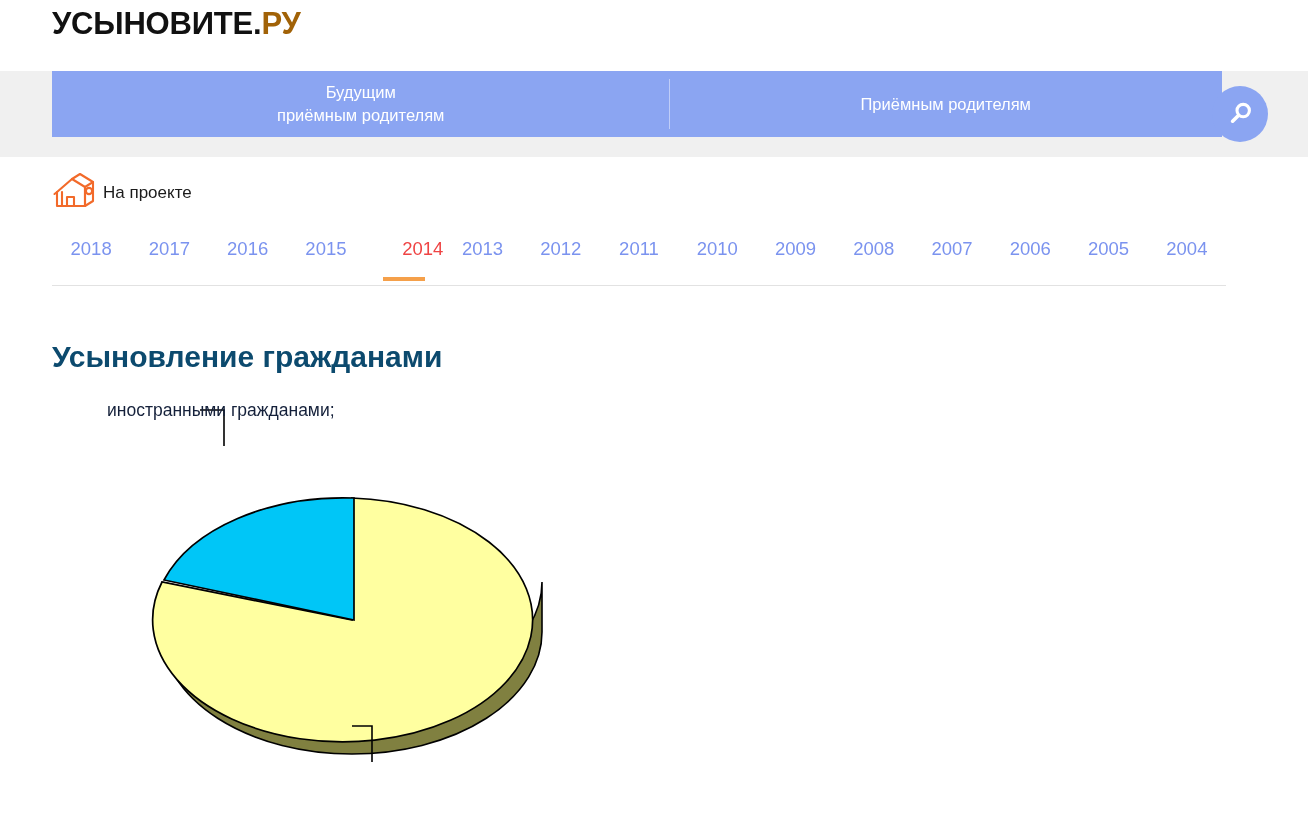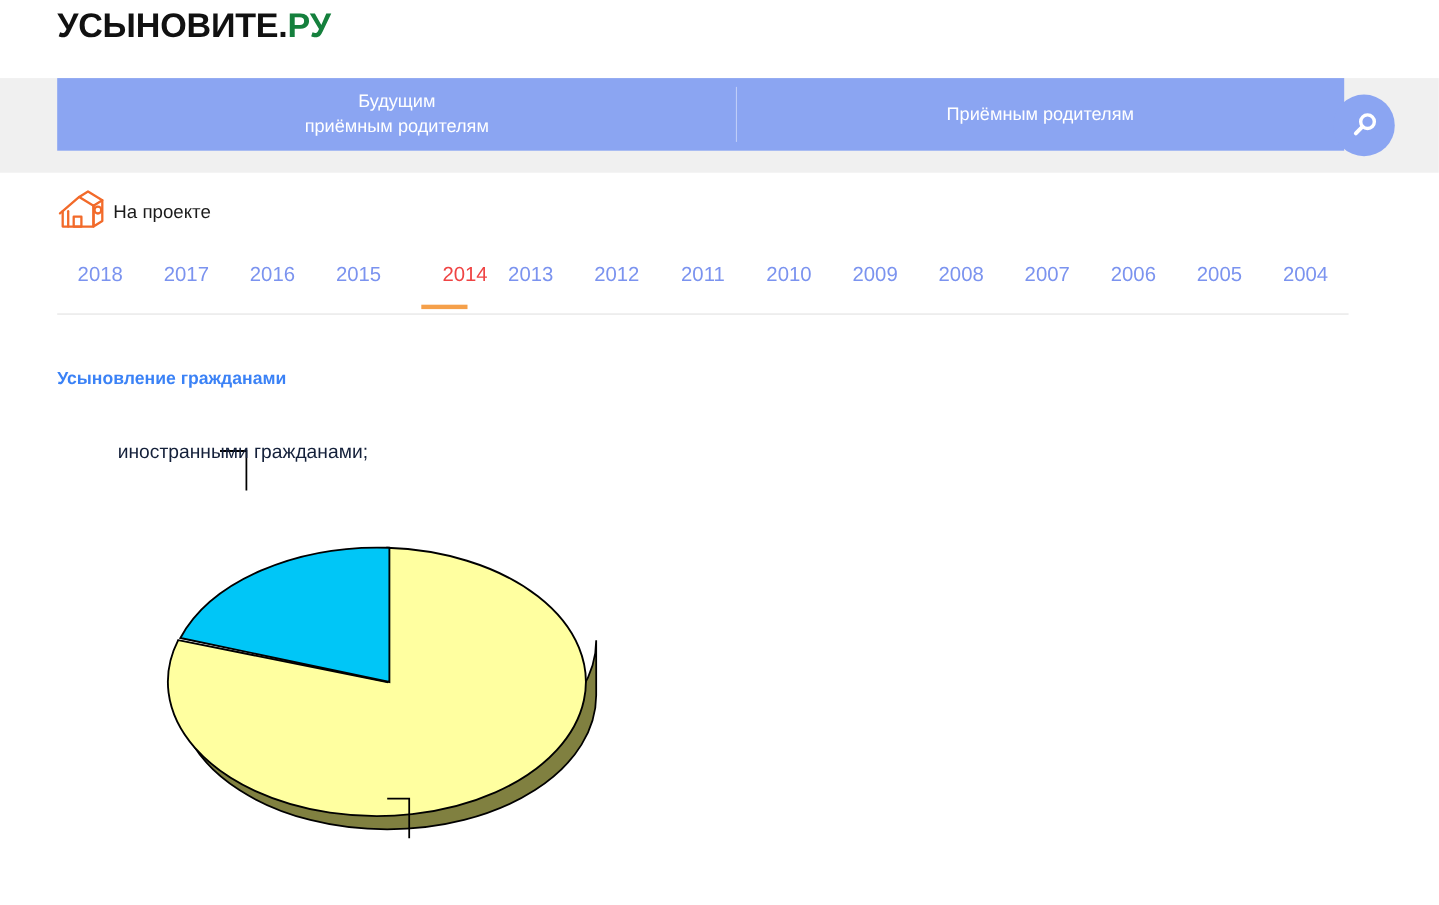--- a/index.html
+++ b/index.html
@@ -22,21 +22,21 @@
     position: absolute;
     left: 52px;
     top: 2px;
     font-size: 31px;
     font-weight: bold;
     letter-spacing: -0.2px;
     color: #111111;
     white-space: nowrap;
     line-height: 44px;
   }
-  .logo .accent { color: #15803d; }
+  .logo .accent { color: #a16207; }
 
   
   .navstrip {
     position: absolute;
     left: 0;
     top: 71px;
     width: 1308px;
     height: 86px;
     background: #f0f0f0;
   }
@@ -152,22 +152,22 @@
     width: 1174px;
     height: 1px;
     background: #e2e2e2;
   }
 
   
   .chart-title {
     position: absolute;
     left: 52px;
     top: 315px;
-    font-size: 16px;
-    color: #3b82f6;
+    font-size: 30px;
+    color: #0c4a6e;
     line-height: 34px;
   }
   .chart-area {
     position: absolute;
     left: 52px;
     top: 370px;
     width: 700px;
     height: 440px;
   }
   .chart-area svg { display: block; }

